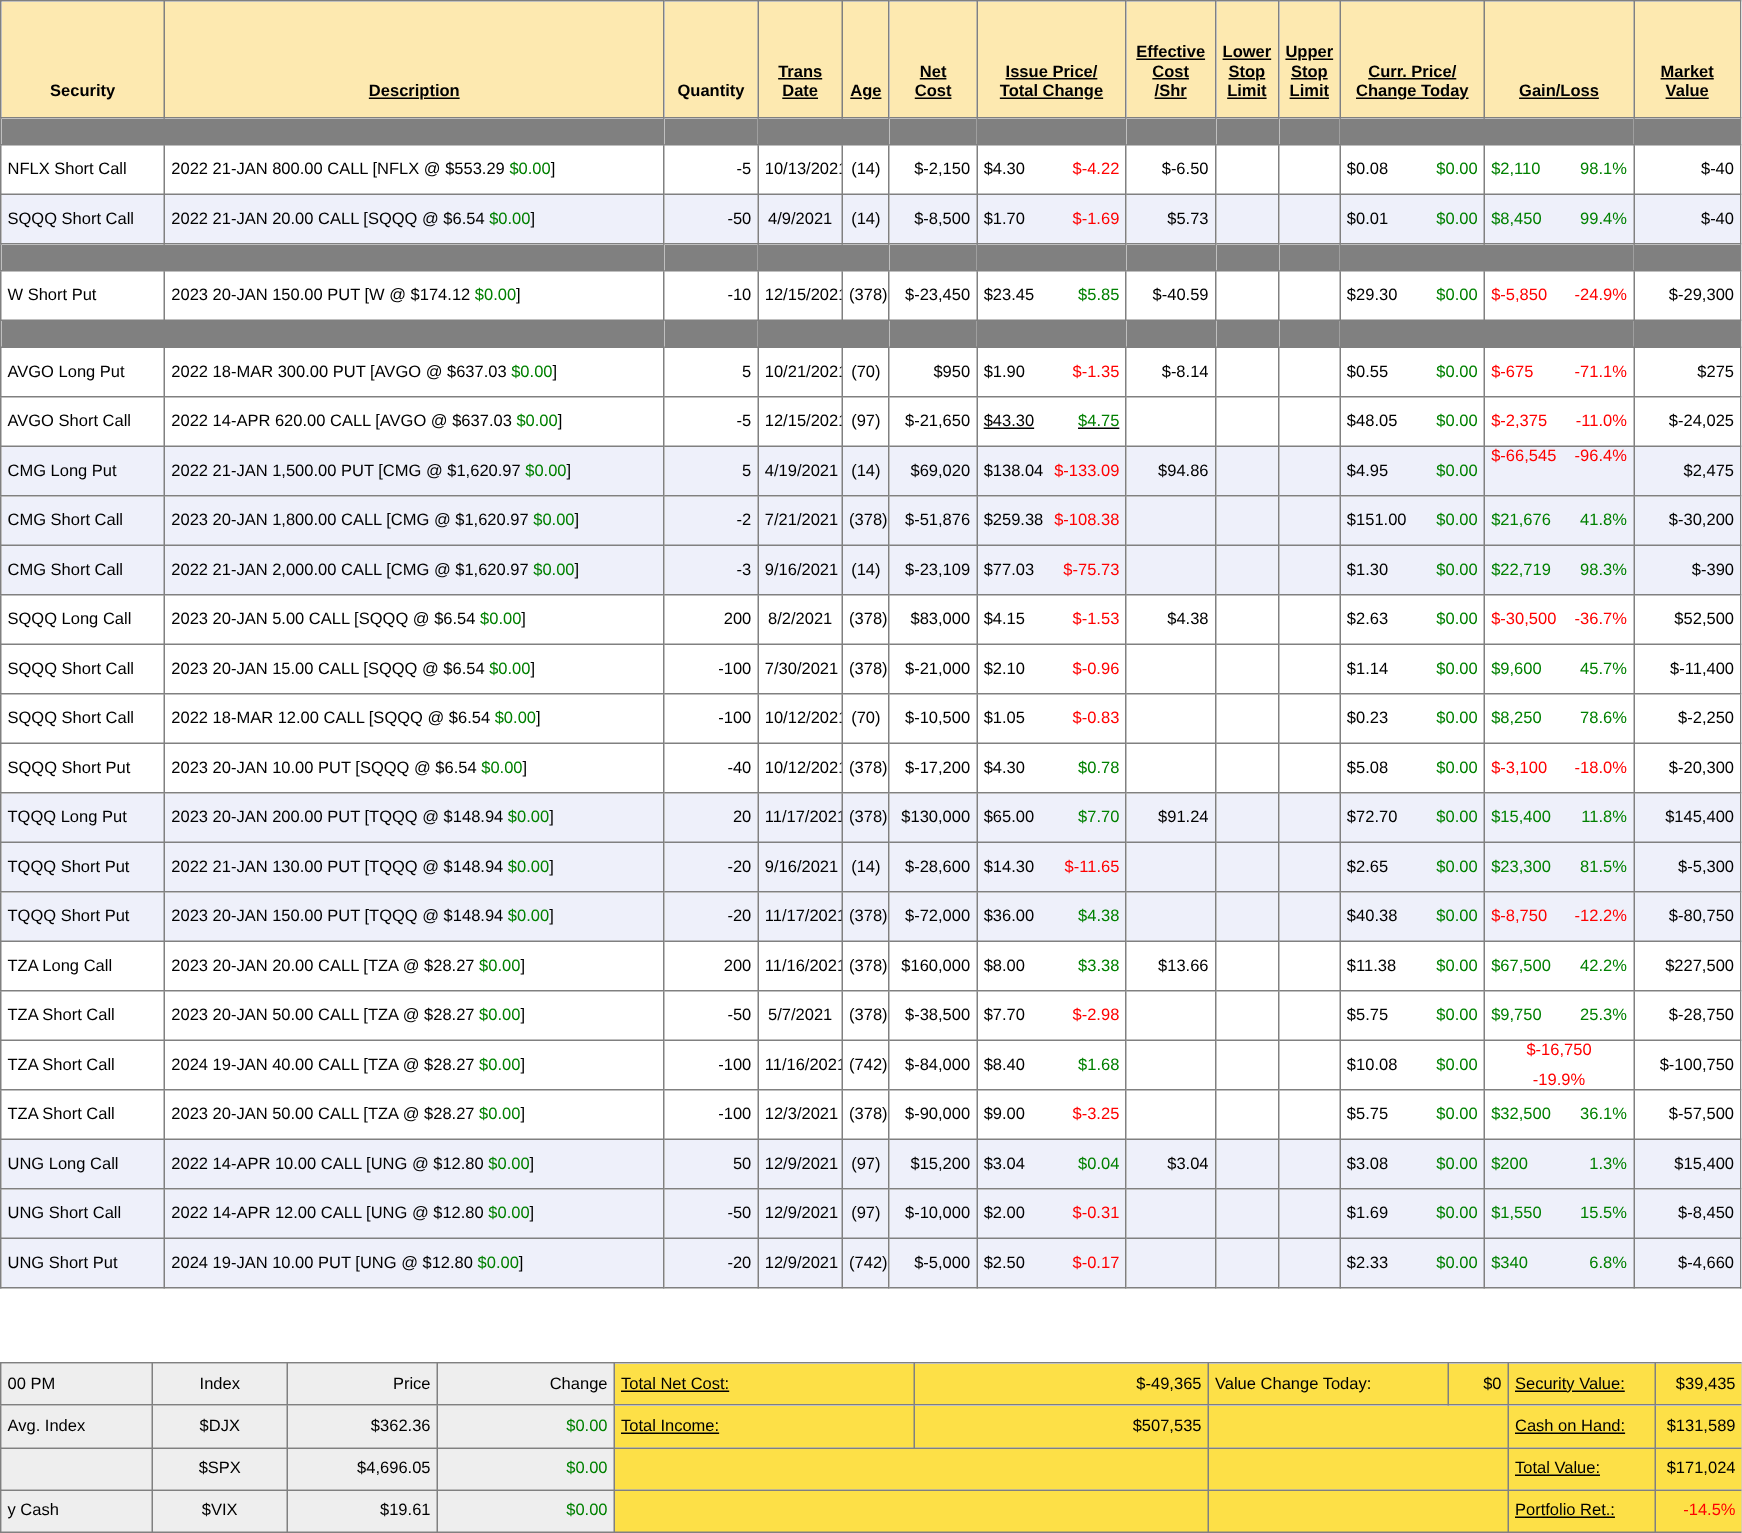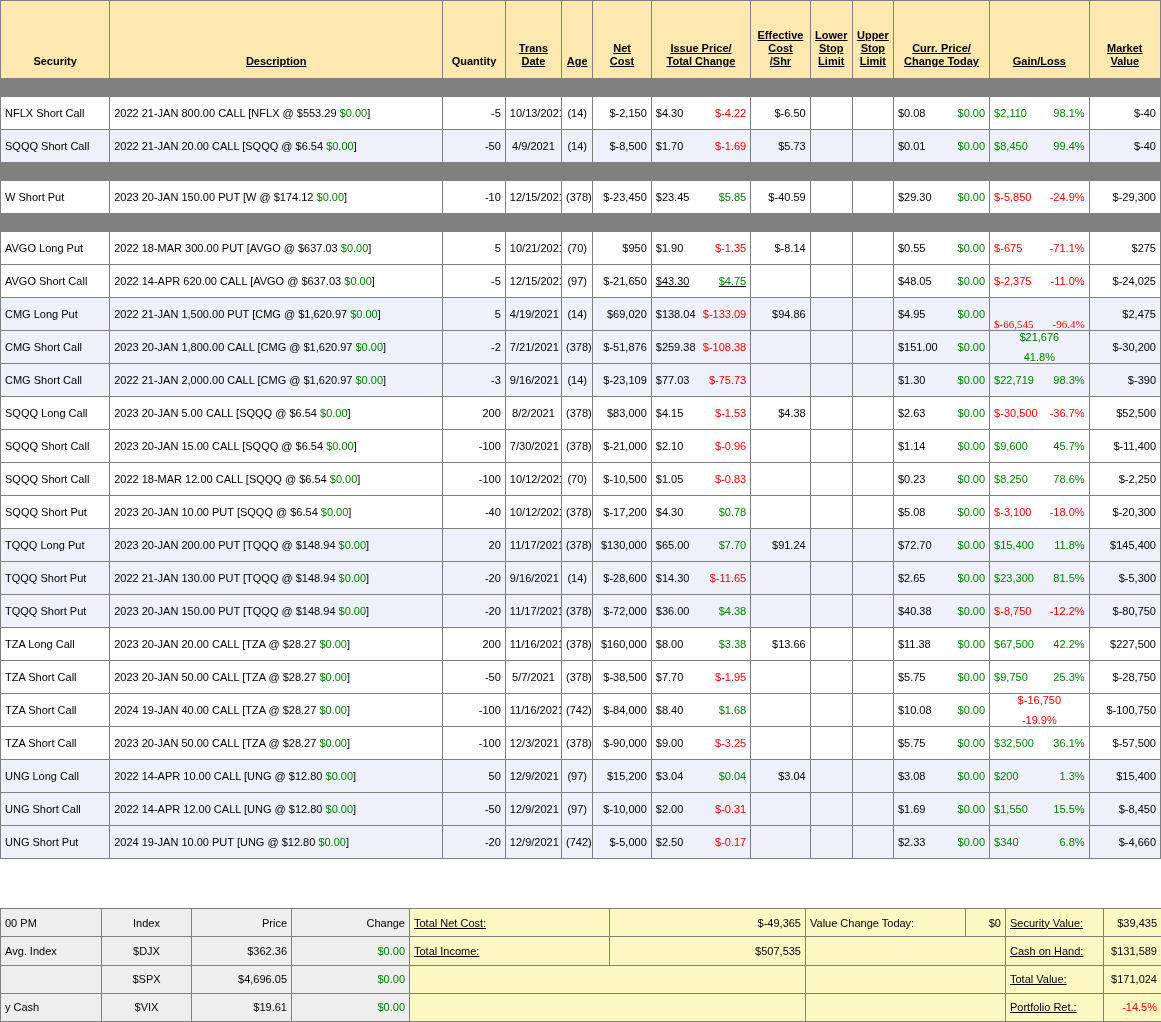--- a/index.html
+++ b/index.html
@@ -17,21 +17,21 @@
   .center{text-align:center;}
   .left{text-align:left;}
   .green{color:#008000;}
   .red{color:#ff0000;}
   .desc .green{color:#008000;}
   
   #footer{position:absolute;left:0;top:908px;width:1161px;height:114px;}
   #footer table{width:1161px;height:114px;}
   #footer td{border:1px solid #808080;font-size:11px;height:28px;}
   .ftr-left{background:#eeeeee;}
-  .ftr-white{background:#fef9c3;margin-top:24px;}
+  .ftr-white{background:#fde047;margin-top:24px;}
   .ul{text-decoration:underline;}
 </style>
 </head>
 <body>
 
 <div id="sheet">
   <table id="main-table">
     <colgroup>
       <col style="width:101px">
         <col style="width:308px">
@@ -313,21 +313,21 @@
           <td class="right">$94.86</td>
           <td class="right"></td>
           <td class="right"></td>
           <td style="padding: 0px;">
             <div style="display: flex; justify-content: space-between; align-items: center; height: 100%; padding: 0px 4px;">
               <span>$4.95</span>
               <span class="green">$0.00</span>
             </div>
           </td>
           <td style="padding: 0px;">
-            <div style="display: flex; justify-content: space-between; align-items: flex-end; height: 100%; padding: 0px 4px; font-family: Liberation Serif, serif;">
+            <div style="display: flex; justify-content: space-between; align-items: flex-start; height: 100%; padding: 0px 4px;">
               <span class="red">$-66,545</span>
               <span class="red">-96.4%</span>
             </div>
           </td>
           <td class="right">$2,475</td>
         </tr>
         <tr class="row alt">
           <td class="left">CMG Short Call</td>
           <td class="left desc">2023 20-JAN 1,800.00 CALL [CMG @ $1,620.97 <span class="green">$0.00</span>]</td>
           <td class="right">-2</td>
@@ -343,21 +343,21 @@
           <td class="right"></td>
           <td class="right"></td>
           <td class="right"></td>
           <td style="padding: 0px;">
             <div style="display: flex; justify-content: space-between; align-items: center; height: 100%; padding: 0px 4px;">
               <span>$151.00</span>
               <span class="green">$0.00</span>
             </div>
           </td>
           <td style="padding: 0px;">
-            <div style="display: flex; justify-content: space-between; align-items: center; height: 100%; padding: 0px 4px; flex-direction: column;">
+            <div style="display: flex; justify-content: space-between; align-items: center; height: 100%; padding: 0px 4px;">
               <span class="green">$21,676</span>
               <span class="green">41.8%</span>
             </div>
           </td>
           <td class="right">$-30,200</td>
         </tr>
         <tr class="row alt">
           <td class="left">CMG Short Call</td>
           <td class="left desc">2022 21-JAN 2,000.00 CALL [CMG @ $1,620.97 <span class="green">$0.00</span>]</td>
           <td class="right">-3</td>
@@ -630,21 +630,21 @@
         <tr class="row">
           <td class="left">TZA Short Call</td>
           <td class="left desc">2023 20-JAN 50.00 CALL [TZA @ $28.27 <span class="green">$0.00</span>]</td>
           <td class="right">-50</td>
           <td class="center">5/7/2021</td>
           <td class="center">(378)</td>
           <td class="right">$-38,500</td>
           <td class="right" style="padding: 0px;">
             <div style="display: flex; justify-content: space-between; align-items: center; height: 100%; padding: 0px 4px;">
               <span>$7.70</span>
-              <span class="red">$-1.95</span>
+              <span class="red">$-2.98</span>
             </div>
           </td>
           <td class="right"></td>
           <td class="right"></td>
           <td class="right"></td>
           <td style="padding: 0px;">
             <div style="display: flex; justify-content: space-between; align-items: center; height: 100%; padding: 0px 4px;">
               <span>$5.75</span>
               <span class="green">$0.00</span>
             </div>

